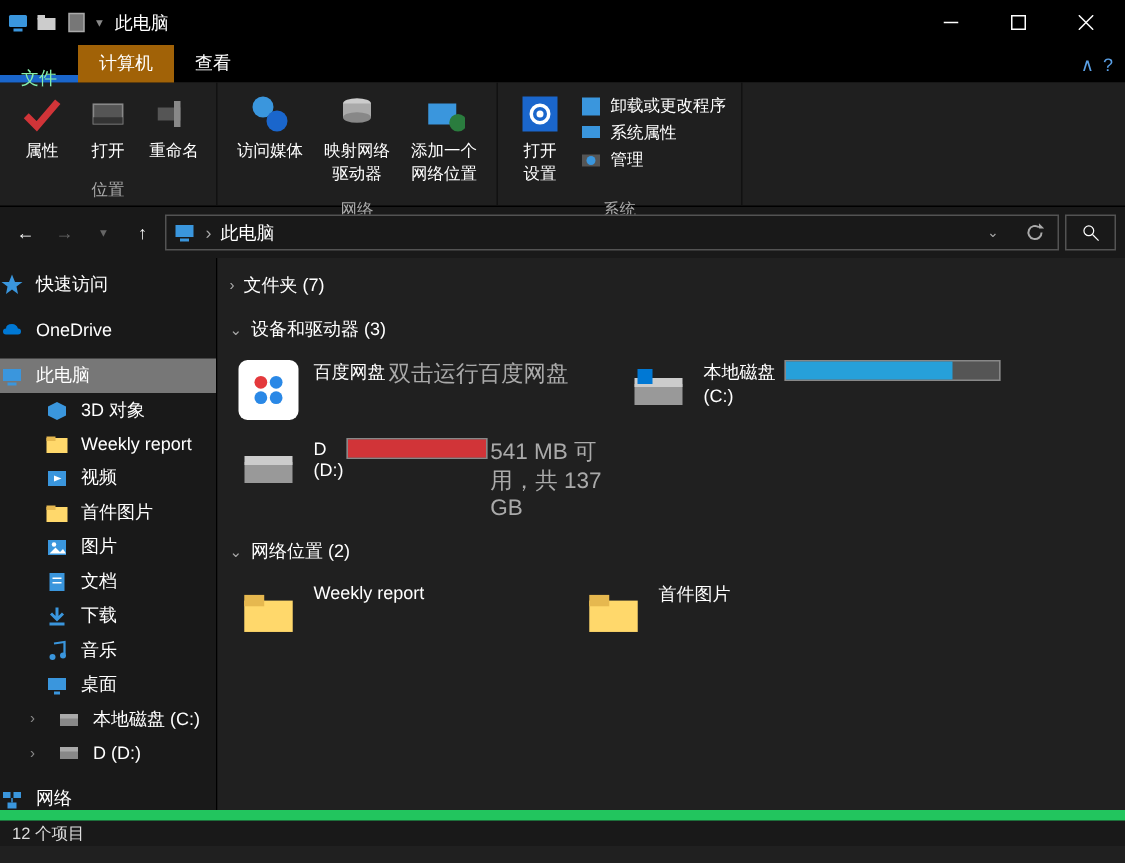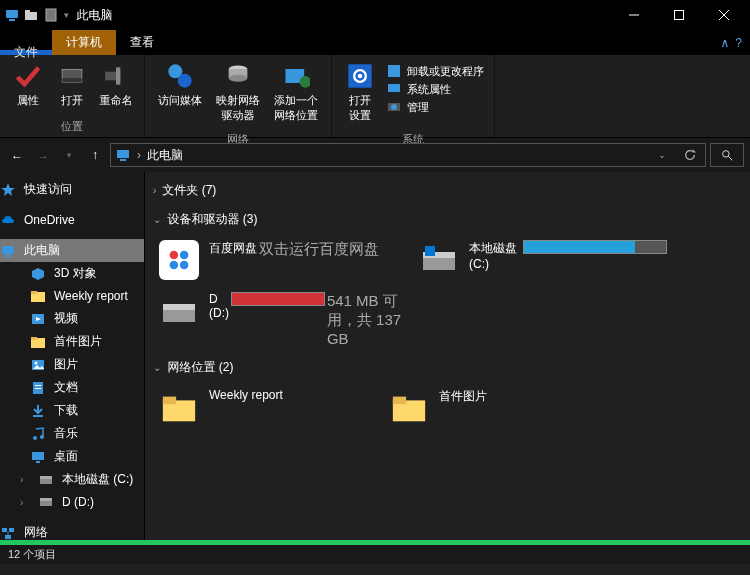--- a/index.html
+++ b/index.html
@@ -6,32 +6,32 @@
 body{background:#202020;color:#fff;width:750px;height:575px;overflow:hidden;font-size:12px;}
 .titlebar{height:30px;background:#000;display:flex;align-items:center;padding:0 4px;}
 .titlebar .icon-cluster{display:flex;gap:4px;align-items:center;}
 .titlebar .app-icon{width:16px;height:16px;}
 .titlebar .title{margin-left:8px;color:#fff;font-size:12px;}
 .winctrl{margin-left:auto;display:flex;}
 .winctrl div{width:45px;height:30px;display:flex;align-items:center;justify-content:center;color:#fff;}
 
 .tabs{height:25px;background:#000;display:flex;align-items:stretch;}
 .tab{padding:0 14px;display:flex;align-items:center;font-size:12px;}
-.tab.active{background:#1a66cc;color:#e5e5e5;margin-top:20px;}
+.tab.active{background:#1a66cc;color:#86efac;margin-top:20px;}
 .tabs-right{margin-left:auto;display:flex;align-items:center;gap:6px;padding-right:8px;color:#888;}
 
 .ribbon{height:83px;background:#1f1f1f;display:flex;border-bottom:1px solid #000;}
 .ribbon-group{display:flex;flex-direction:column;align-items:center;border-right:1px solid #111;}
 .ribbon-items{display:flex;align-items:flex-start;padding:4px 6px;flex:1;}
 .ribbon-btn{display:flex;flex-direction:column;align-items:center;width:44px;padding:2px;gap:2px;font-size:11px;text-align:center;}
 .ribbon-btn.wide{width:58px;}
 .ribbon-btn .ricon{width:30px;height:30px;display:flex;align-items:center;justify-content:center;}
 .ribbon-group-label{font-size:11px;color:#aaa;padding:3px 0;}
 .ribbon-list{display:flex;flex-direction:column;gap:2px;padding:4px;}
-.ribbon-row{display:flex;align-items:center;gap:5px;font-size:11px;}
+.ribbon-row{display:flex;gap:5px;font-size:11px;}
 .ribbon-row .sicon{width:16px;height:16px;}
 
 .addrrow{height:34px;background:#191919;display:flex;align-items:center;gap:4px;padding:0 6px;}
 .navbtn{width:22px;height:22px;display:flex;align-items:center;justify-content:center;color:#fff;}
 .navbtn.dim{color:#666;}
 .addrbar{flex:1;height:24px;border:1px solid #535353;background:#191919;display:flex;align-items:center;padding:0 4px;gap:6px;}
 .addrbar .sep{color:#aaa;}
 .addrctrl{width:22px;height:22px;display:flex;align-items:center;justify-content:center;color:#aaa;}
 .searchbar{width:34px;height:24px;border:1px solid #535353;display:flex;align-items:center;justify-content:center;}
 
@@ -50,21 +50,21 @@
 .drive-tile,.folder-tile{width:260px;display:flex;gap:10px;padding:6px;}
 .drive-tile .dicon,.folder-tile .ficon{width:40px;height:40px;flex-shrink:0;display:flex;align-items:center;justify-content:center;}
 .drive-info{flex:1;display:flex;flex-direction:row;gap:2px;}
 .drive-name{font-size:12px;color:#fff;}
 .drive-sub{font-size:15px;color:#aaa;}
 .progress{width:100%;height:14px;background:#555;border:1px solid #888;position:relative;}
 .progress .fill{height:100%;}
 .fill.blue{background:#26a0da;}
 .fill.red{background:#d13438;}
 
-.status{height:24px;background:#191919;border-top:5px solid #22c55e;display:flex;align-items:center;padding:0 8px;font-size:11px;color:#ddd;}
+.status{height:24px;background:#191919;border-top:7px solid #22c55e;display:flex;align-items:center;padding:0 8px;font-size:11px;color:#ddd;}
 
 svg{display:block;}
 </style>
 </head>
 <body>
 
 <div class="titlebar">
   <div class="icon-cluster">
     <span class="app-icon">
       <svg viewBox="0 0 16 16">

